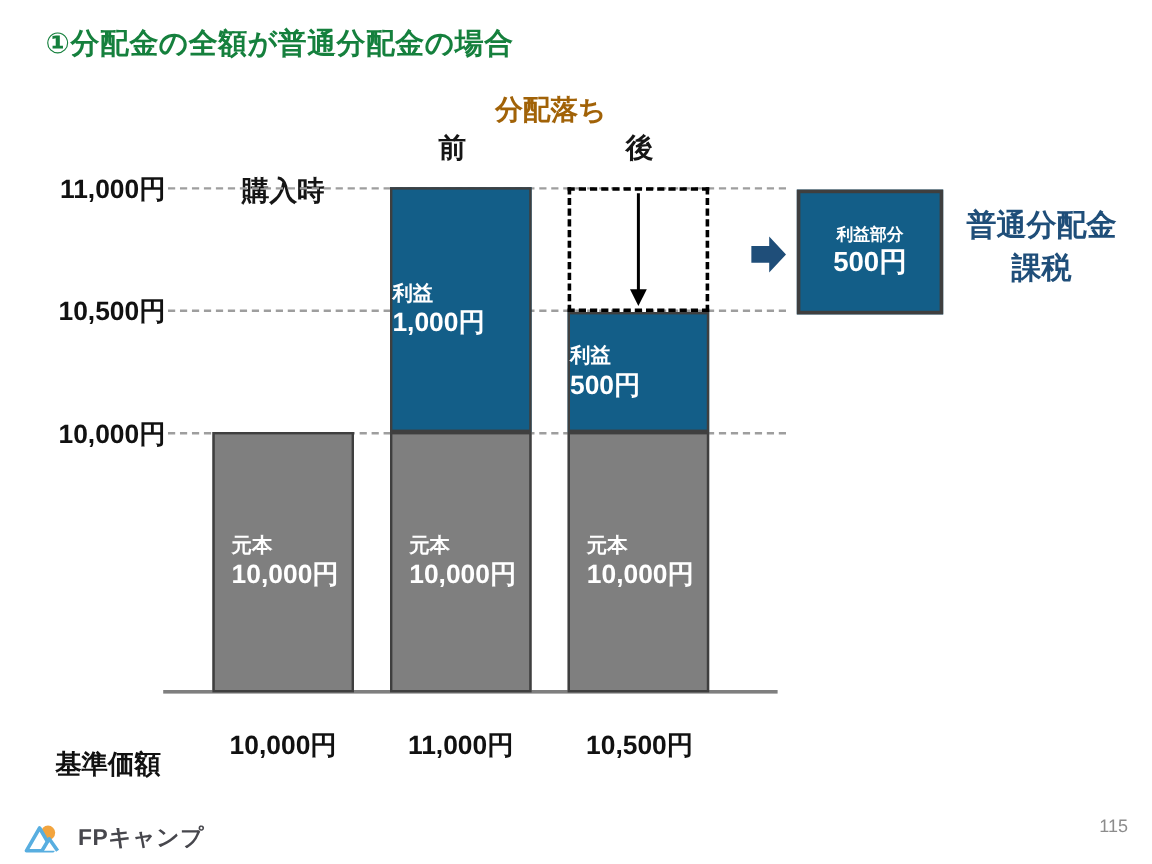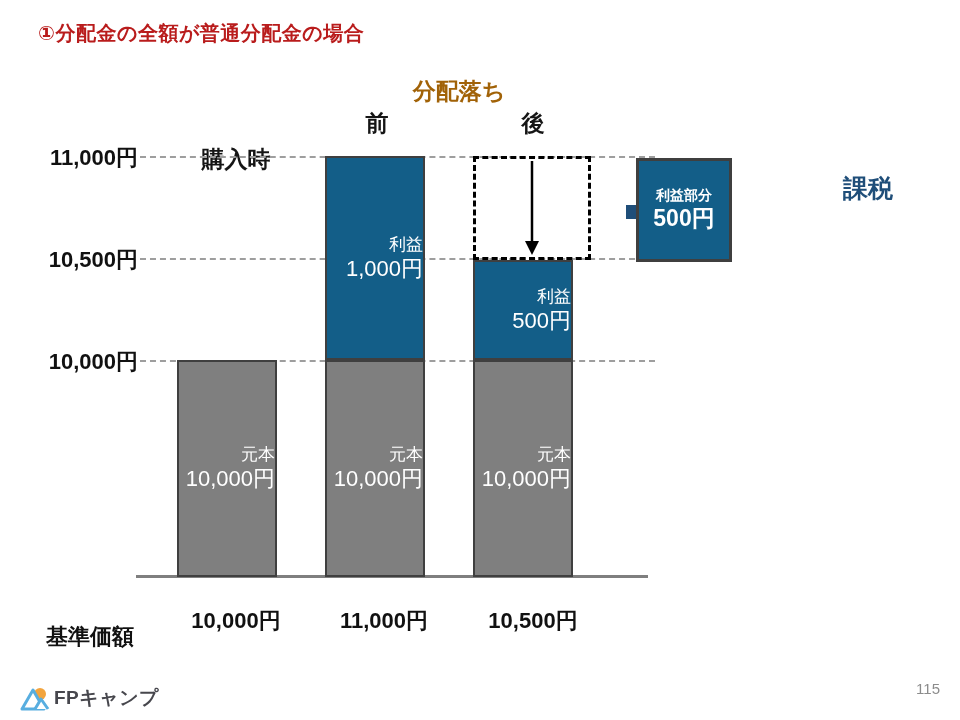--- a/index.html
+++ b/index.html
@@ -3,62 +3,62 @@
 <meta charset="utf-8">
 <style>
   html,body{margin:0;padding:0;background:#e8e8e8;}
   *{box-sizing:border-box;}
   #slide{
     position:relative;width:960px;height:720px;background:#ffffff;
     font-family:"Liberation Sans","DejaVu Sans",sans-serif;overflow:hidden;
     margin:0 auto;color:#1a1a1a;
   }
   .abs{position:absolute;}
-  .slide-title{left:38px;top:20px;font-size:20px;font-weight:700;color:#b91c1c;letter-spacing:.5px;}
+  .slide-title{left:38px;top:20px;font-size:24px;font-weight:700;color:#15803d;letter-spacing:.5px;}
   .group-header{left:404px;top:76px;width:110px;text-align:center;font-size:23px;font-weight:700;color:#a16207;}
   .col-header{top:104px;width:120px;text-align:center;font-size:23px;font-weight:700;color:#151515;}
   .col-h1{left:176px;margin-top:40px;} .col-h2{left:317px;top:108px;} .col-h3{left:473px;top:108px;}
 
   .gridline{left:140px;width:515px;height:0;border-top:2px dashed #9E9E9E;}
   .gl1{top:156px;} .gl2{top:258px;} .gl3{top:360px;}
   .ytick{left:0;width:138px;text-align:right;font-size:22px;font-weight:700;color:#111;}
   .yt1{top:143px;} .yt2{top:245px;} .yt3{top:347px;}
   .baseline{left:136px;top:575px;width:512px;height:0;border-top:3px solid #7F7F7F;}
 
-  .bar{width:100px;display:flex;flex-direction:column;align-items:flex-end;justify-content:center;
-       text-align:center;color:#fff;font-weight:400;line-height:1.25;}
-  .bar-gray{background:#7F7F7F;border:2px solid #3F3F3F;}
+  .bar{width:118px;display:flex;flex-direction:column;align-items:flex-start;justify-content:center;
+       text-align:center;color:#fff;font-weight:700;line-height:1.25;}
+  .bar-gray{background:#7F7F7F;border:2px solid #3F3F3F;padding-left:14px;}
   .bar-blue{background:#135E88;border:2px solid #3F3F3F;}
   .seg-name{font-size:17px;}
   .seg-value{font-size:22px;}
   .b1{left:177px;top:360px;height:217px;}
   .b2p{left:325px;top:156px;height:204px;}
   .b2g{left:325px;top:360px;height:217px;}
   .b3p{left:473px;top:260px;height:100px;}
   .b3g{left:473px;top:360px;height:217px;}
 
   .dashed-box{left:473px;top:156px;width:118px;height:104px;border:3px dashed #000;
               display:flex;align-items:flex-start;justify-content:center;background:transparent;}
 
   .right-arrow{left:626px;top:196px;width:30px;height:32px;}
 
-  .tax-box{left:636px;top:158px;width:96px;height:104px;background:#135E88;border:3px solid #3F3F3F;
+  .tax-box{left:664px;top:158px;width:122px;height:104px;background:#135E88;border:3px solid #3F3F3F;
            display:flex;flex-direction:column;align-items:center;justify-content:center;
            color:#fff;font-weight:700;text-align:center;line-height:1.3;}
   .tax-box .small{font-size:14px;}
   .tax-box .big{font-size:23px;}
   .tax-caption{left:790px;top:170px;width:156px;text-align:center;color:#1F4E79;font-weight:700;font-size:25px;line-height:1.45;}
 
   .bottom-row-label{top:606px;font-size:22px;font-weight:700;color:#111;text-align:center;}
   .xlab{left:38px;width:104px;margin-top:16px;}
   .nav1{left:176px;width:120px;}
   .nav2{left:324px;width:120px;}
   .nav3{left:473px;width:120px;}
 
-  .footer-logo{left:20px;top:685px;display:flex;align-items:center;gap:2px;}
+  .footer-logo{left:20px;top:685px;display:flex;align-items:center;gap:13px;}
   .logo-text{font-size:19px;font-weight:800;color:#47474D;letter-spacing:.5px;}
   .page-number{left:898px;top:680px;width:42px;text-align:right;font-size:15px;color:#8C8C8C;}
 </style>
 </head>
 <body>
 
 <div id="slide">
 
   <div class="abs slide-title">①分配金の全額が普通分配金の場合</div>
 
@@ -107,20 +107,21 @@
   </div>
 
   <svg class="abs right-arrow" viewBox="0 0 30 32">
     <polygon points="0,9 15,9 15,1 29,16 15,31 15,23 0,23" fill="#1F4E79"></polygon>
   </svg>
   <div class="abs tax-box">
     <span class="small">利益部分</span>
     <span class="big">500円</span>
   </div>
   <div class="abs tax-caption">
+    <div>普通分配金</div>
     <div>課税</div>
   </div>
 
   <div class="abs bottom-row-label xlab">基準価額</div>
   <div class="abs bottom-row-label nav1">10,000円</div>
   <div class="abs bottom-row-label nav2">11,000円</div>
   <div class="abs bottom-row-label nav3">10,500円</div>
 
   <div class="abs footer-logo">
     <svg width="32" height="25" viewBox="0 0 32 25">

